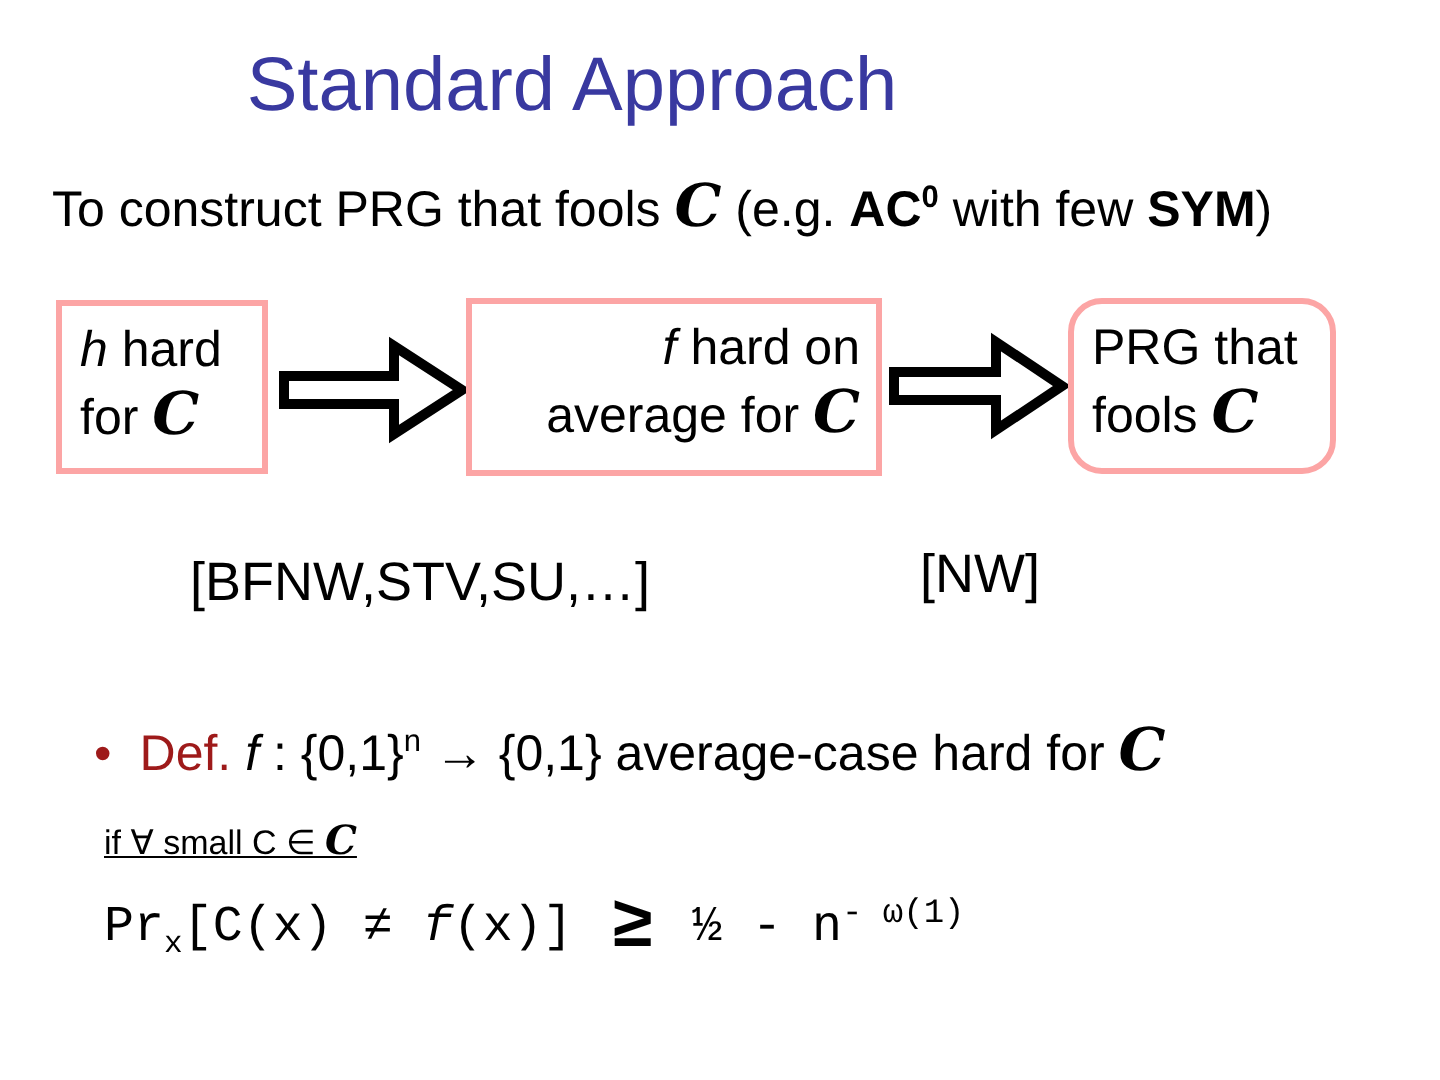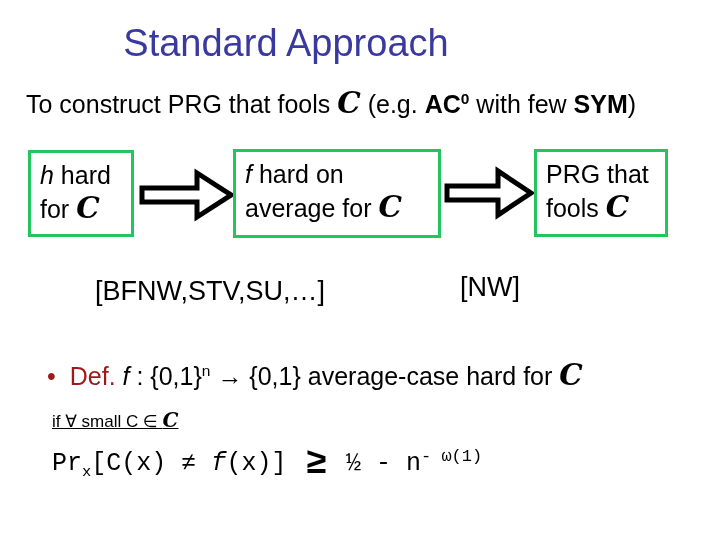--- a/index.html
+++ b/index.html
@@ -35,30 +35,30 @@
     font-weight: bold;
     font-size: 1.18em;
     line-height: 1;
   }
   .sup { vertical-align: super; font-size: 62%; line-height: 0; }
   .sub { vertical-align: sub; font-size: 62%; line-height: 0; }
   .expo { position: relative; top: -0.55em; font-size: 68%; }
 
   .fbox {
     position: absolute;
-    border: 3px solid #22c55e;
+    border: 3px solid #fca5a5;
     background: #ffffff;
     font-size: 25px;
     line-height: 34px;
     padding: 5px 8px 0 9px;
     white-space: nowrap;
   }
   .box1 { left: 28px;  top: 150px; width: 106px; height: 87px; }
-  .box2 { left: 233px; top: 149px; width: 208px; height: 89px; }
-  .box3 { left: 534px; top: 149px; width: 134px; height: 88px; }
+  .box2 { left: 233px; top: 149px; width: 208px; height: 89px; text-align: right; }
+  .box3 { left: 534px; top: 149px; width: 134px; height: 88px; border-radius: 17px; }
 
   .arrow { position: absolute; }
   .arrow1 { left: 139px; top: 166px; }
   .arrow2 { left: 444px; top: 164px; }
 
   .ref {
     position: absolute;
     font-size: 27px;
     white-space: nowrap;
   }

